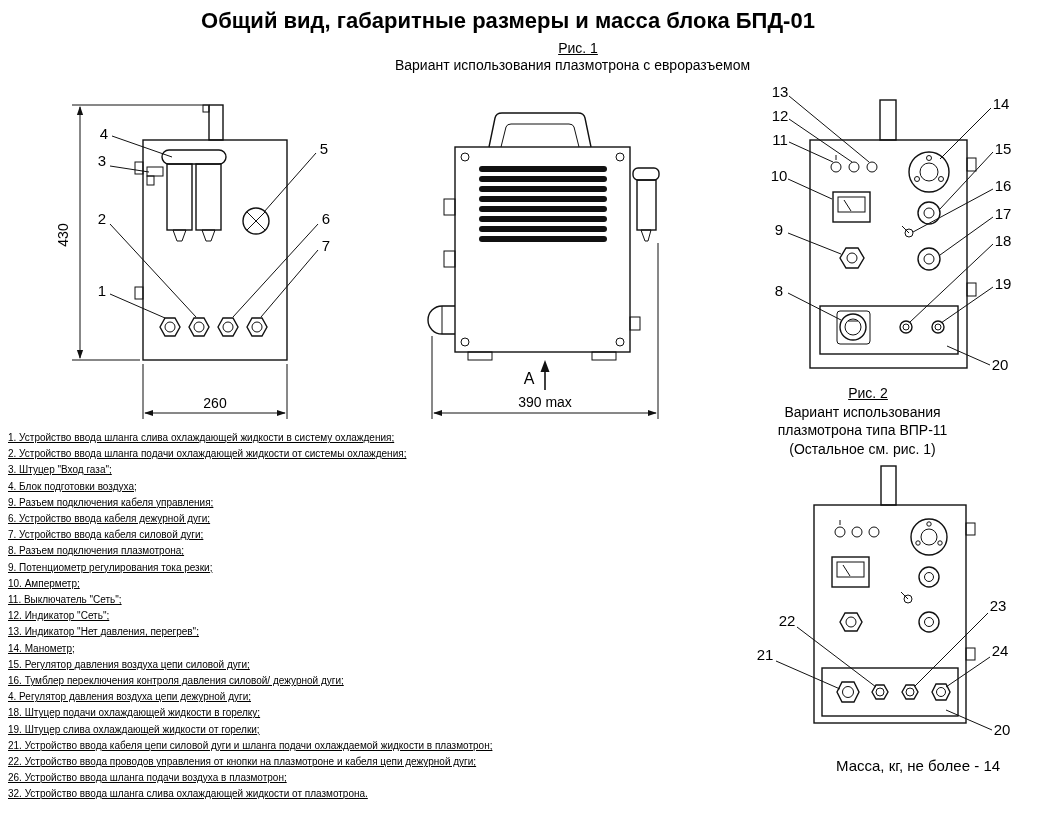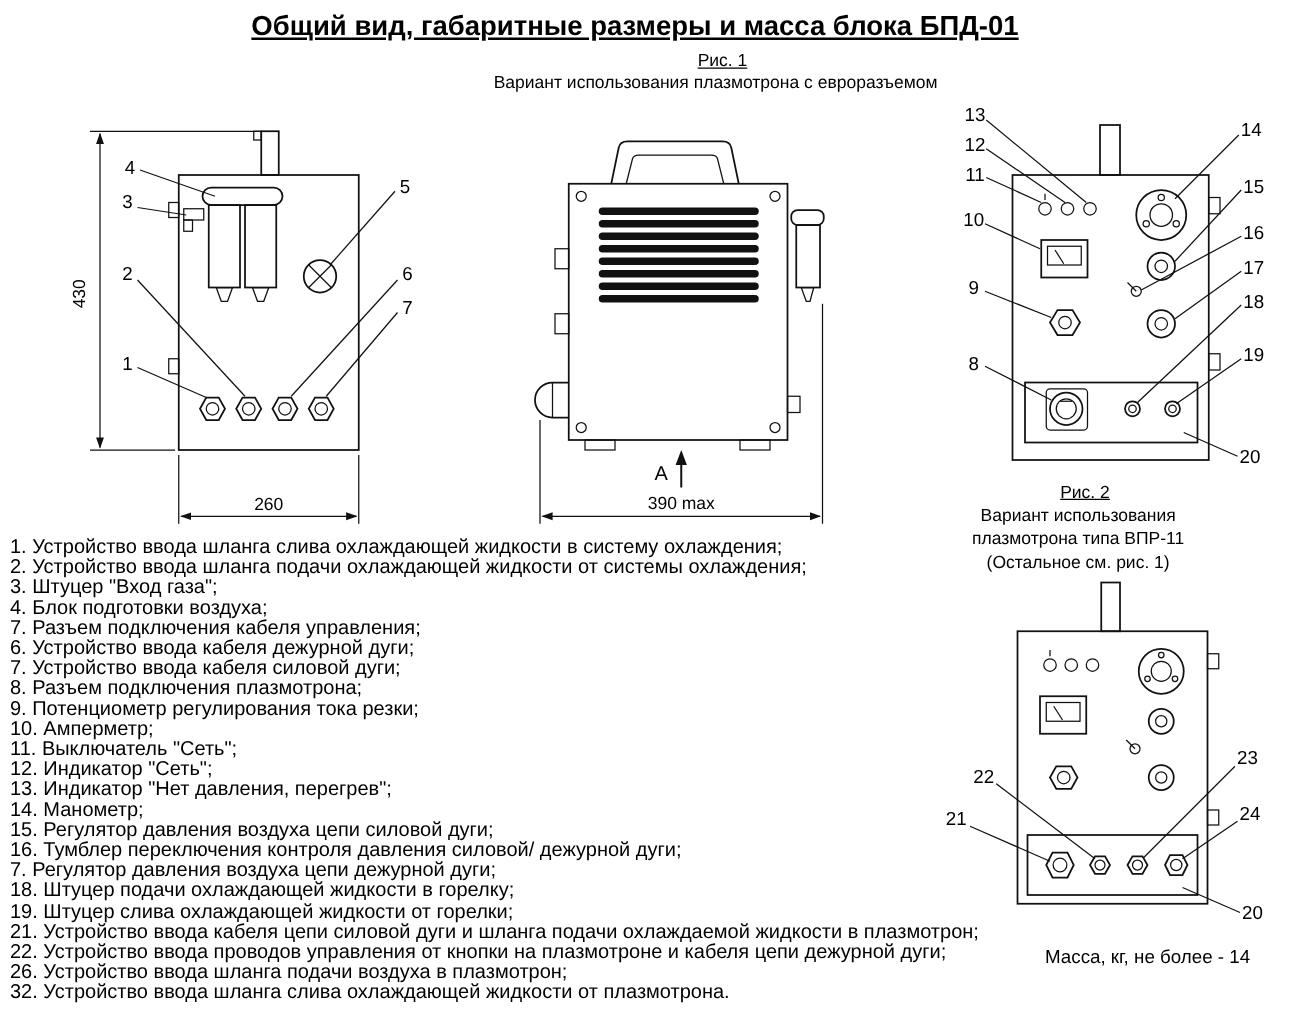--- a/index.html
+++ b/index.html
@@ -1,25 +1,25 @@
 <!DOCTYPE html>
 <html><head>
 <meta charset="utf-8">
 <style>
   * { margin:0; padding:0; box-sizing:border-box; }
   html,body { background:#ffffff; }
   .page { position:relative; width:1052px; height:822px; background:#fff;
           font-family:"Liberation Sans", sans-serif; color:#000; overflow:hidden; }
   .abs { position:absolute; }
   .title { top:8px; left:0; width:1016px; text-align:center;
-           font-size:22px; font-weight:bold;text-decoration:underline; }
+           font-size:22px; font-weight:bold; }
   .fig1-label { top:40px; left:300px; width:545px; text-align:center; font-size:14px; }
   .fig1-caption { top:57px; left:300px; width:545px; text-align:center; font-size:14px; }
-  .legend { top:430px; left:8px; width:752px; font-size:16px; line-height:16.2px;
-            white-space:nowrap; }
+  .legend { top:430px; left:8px; width:752px; font-size:10px; line-height:16.2px;
+            white-space:nowrap;text-decoration:underline; }
   .fig2-captions { top:384px; left:755px; width:215px; text-align:center;
                    font-size:14px; line-height:18.5px; }
   .mass { top:757px; left:836px; font-size:15px; }
   .u { text-decoration:underline;margin-left:11px; }
   svg.draw { position:absolute; top:0; left:0; pointer-events:none; }
   .ln   { fill:none; stroke:#111; stroke-width:1.4; }
   .thin { fill:none; stroke:#111; stroke-width:1; }
   .fillb{ fill:#111; stroke:none; }
   .co  { font:15px "Liberation Sans", sans-serif; fill:#000; text-anchor:middle; }
   .dim { font:14px "Liberation Sans", sans-serif; fill:#000; text-anchor:middle; }
@@ -297,33 +297,33 @@
   <div class="abs fig1-label">
     <span class="u">Рис. 1</span>
   </div>
   <div class="abs fig1-caption">Вариант использования плазмотрона с евроразъемом</div>
 
   <div class="abs legend">
     <div>1. Устройство ввода шланга слива охлаждающей жидкости в систему охлаждения;</div>
     <div>2. Устройство ввода шланга подачи охлаждающей жидкости от системы охлаждения;</div>
     <div>3. Штуцер "Вход газа";</div>
     <div>4. Блок подготовки воздуха;</div>
-    <div>7. Разъем подключения кабеля управления;</div>
+    <div>9. Разъем подключения кабеля управления;</div>
     <div>6. Устройство ввода кабеля дежурной дуги;</div>
     <div>7. Устройство ввода кабеля силовой дуги;</div>
     <div>8. Разъем подключения плазмотрона;</div>
     <div>9. Потенциометр регулирования тока резки;</div>
     <div>10. Амперметр;</div>
     <div>11. Выключатель "Сеть";</div>
     <div>12. Индикатор "Сеть";</div>
     <div>13. Индикатор "Нет давления, перегрев";</div>
     <div>14. Манометр;</div>
     <div>15. Регулятор давления воздуха цепи силовой дуги;</div>
     <div>16. Тумблер переключения контроля давления силовой/ дежурной дуги;</div>
-    <div>7. Регулятор давления воздуха цепи дежурной дуги;</div>
+    <div>4. Регулятор давления воздуха цепи дежурной дуги;</div>
     <div>18. Штуцер подачи охлаждающей жидкости в горелку;</div>
     <div>19. Штуцер слива охлаждающей жидкости от горелки;</div>
     <div>21. Устройство ввода кабеля цепи силовой дуги и шланга подачи охлаждаемой жидкости в плазмотрон;</div>
     <div>22. Устройство ввода проводов управления от кнопки на плазмотроне и кабеля цепи дежурной дуги;</div>
     <div>26. Устройство ввода шланга подачи воздуха в плазмотрон;</div>
     <div>32. Устройство ввода шланга слива охлаждающей жидкости от плазмотрона.</div>
   </div>
 
   <div class="abs fig2-captions">
     <div>

